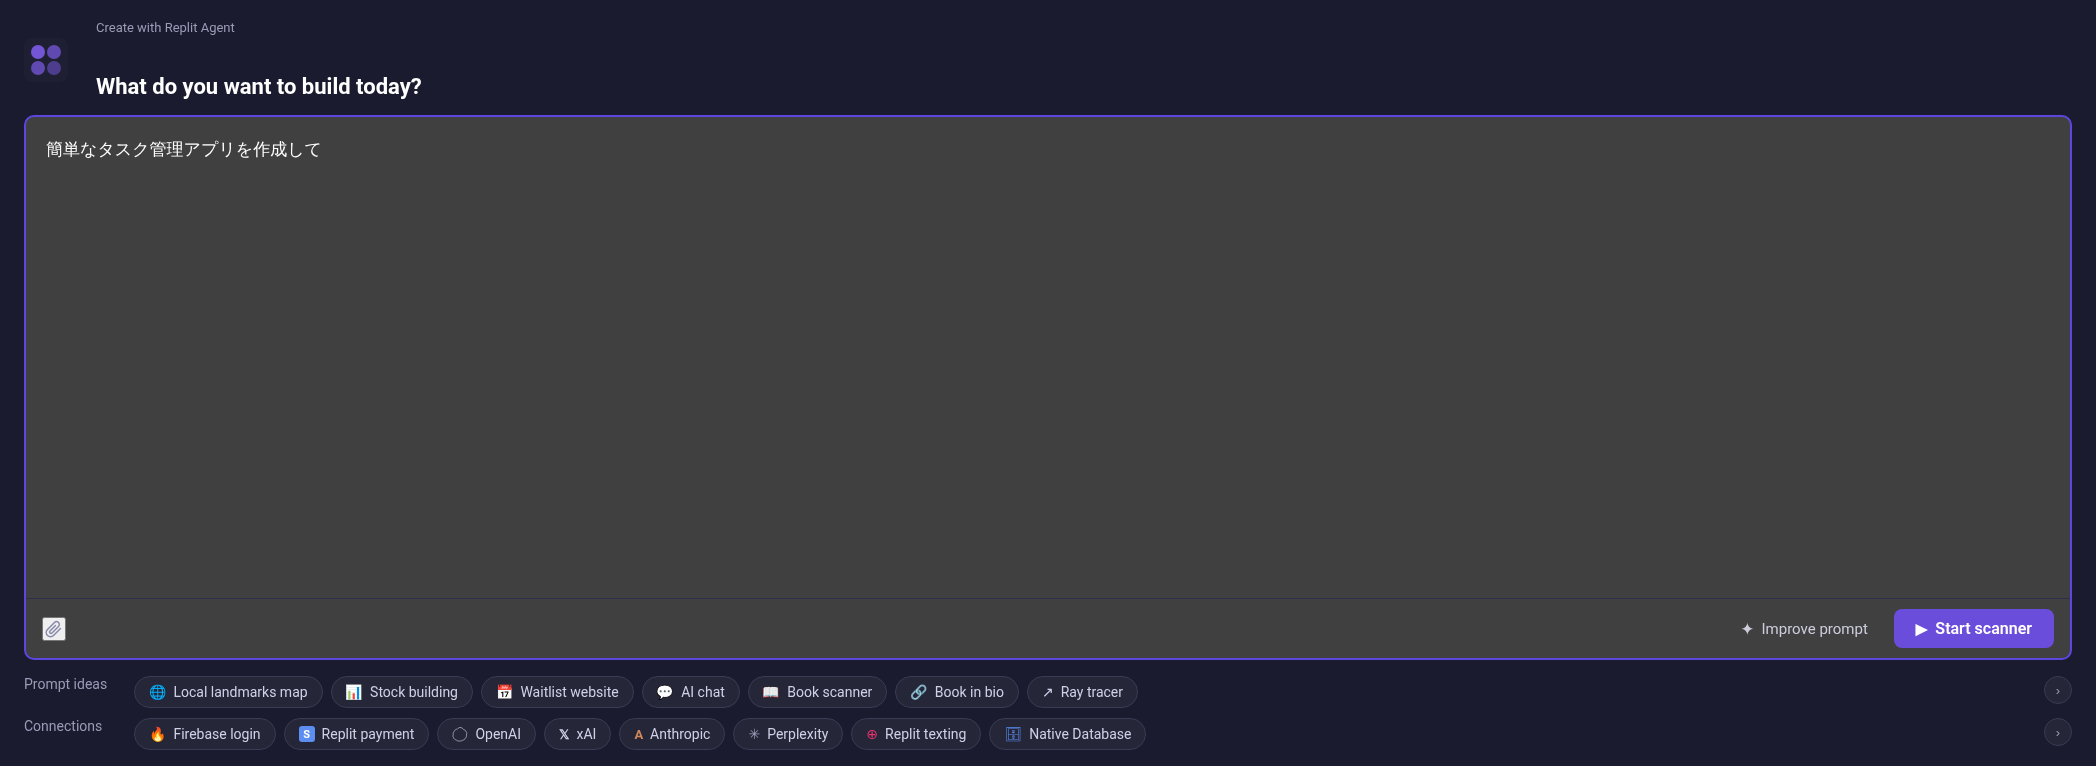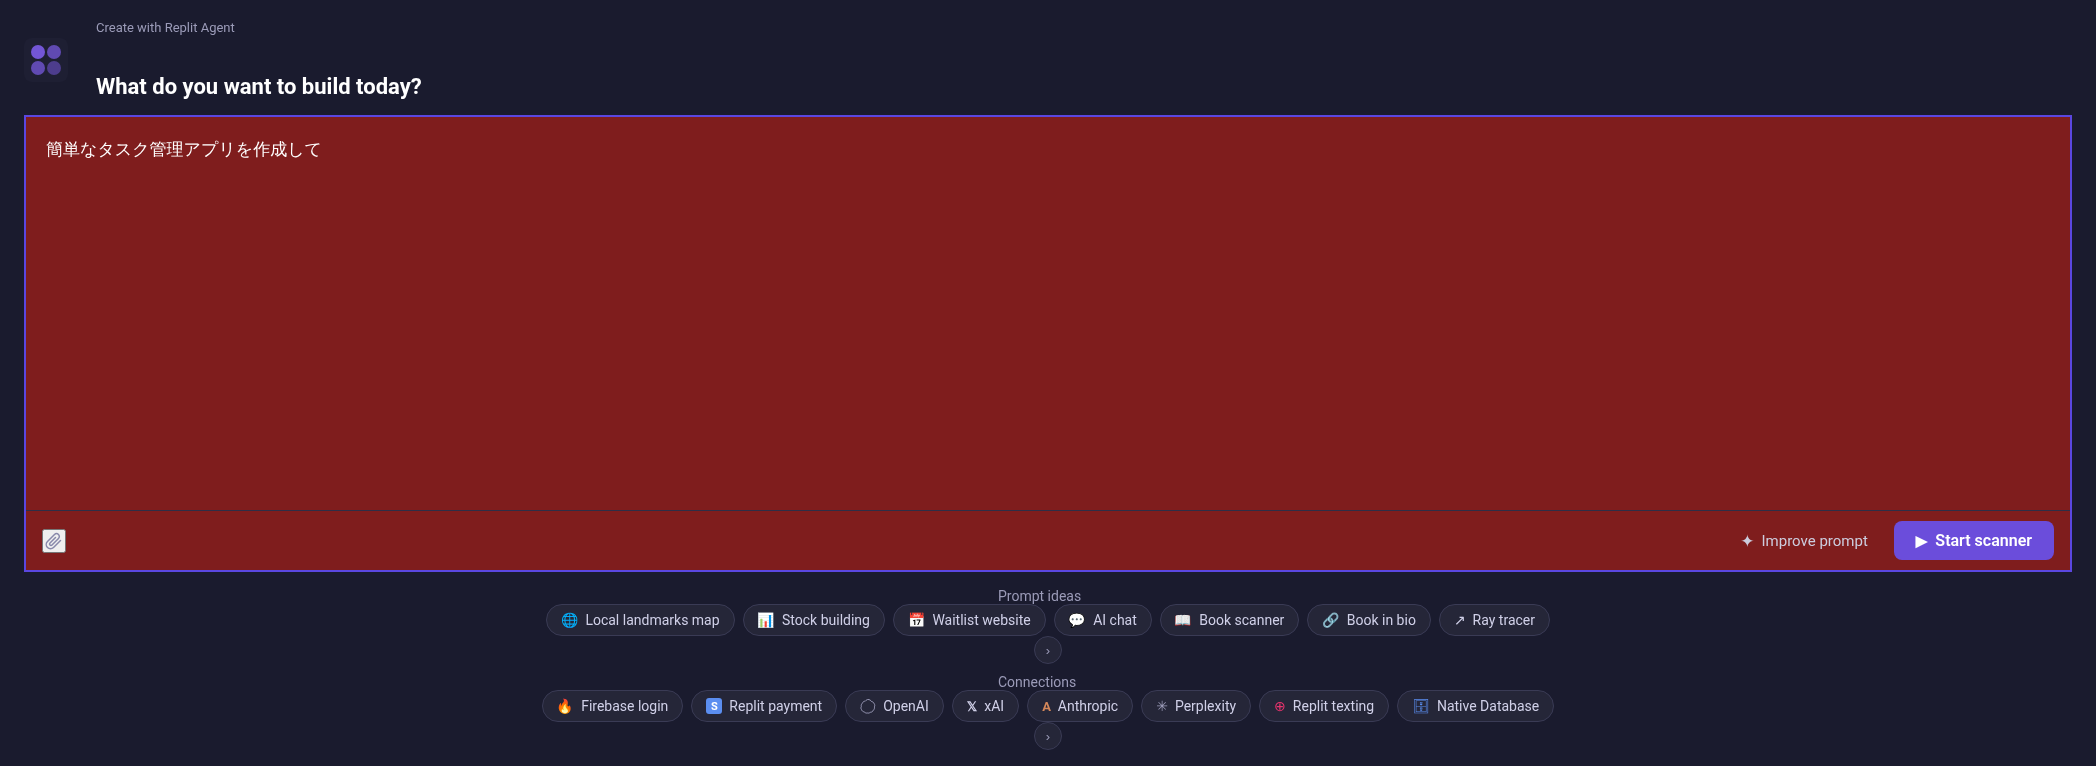--- a/index.html
+++ b/index.html
@@ -39,22 +39,22 @@
 
     .header-title {
       font-size: 22px;
       font-weight: 700;
       color: #ffffff;
       margin-top: 39px;
     }
 
     .textarea-wrapper {
       border: 2px solid #5b47e0;
-      border-radius: 0;
-      background-color: #7f1d1d;
+      border-radius: 10px;
+      background-color: #404040;
       flex: 1;
       display: flex;
       flex-direction: column;
       min-height: 420px;
       position: relative;
       margin-bottom: 16px;
     }
 
     .main-textarea {
       flex: 1;
@@ -134,23 +134,23 @@
     }
 
     .bottom-section {
       display: flex;
       flex-direction: column;
       gap: 10px;
     }
 
     .prompt-row, .connections-row {
       display: flex;
-      align-items: center;
+      align-items: flex-start;
+      gap: 10px;
       overflow: hidden;
-      flex-direction: column;
     }
 
     .row-label {
       font-size: 14px;
       color: #9b9bb8;
       white-space: nowrap;
       min-width: 100px;
       flex-shrink: 0;
     }
 

